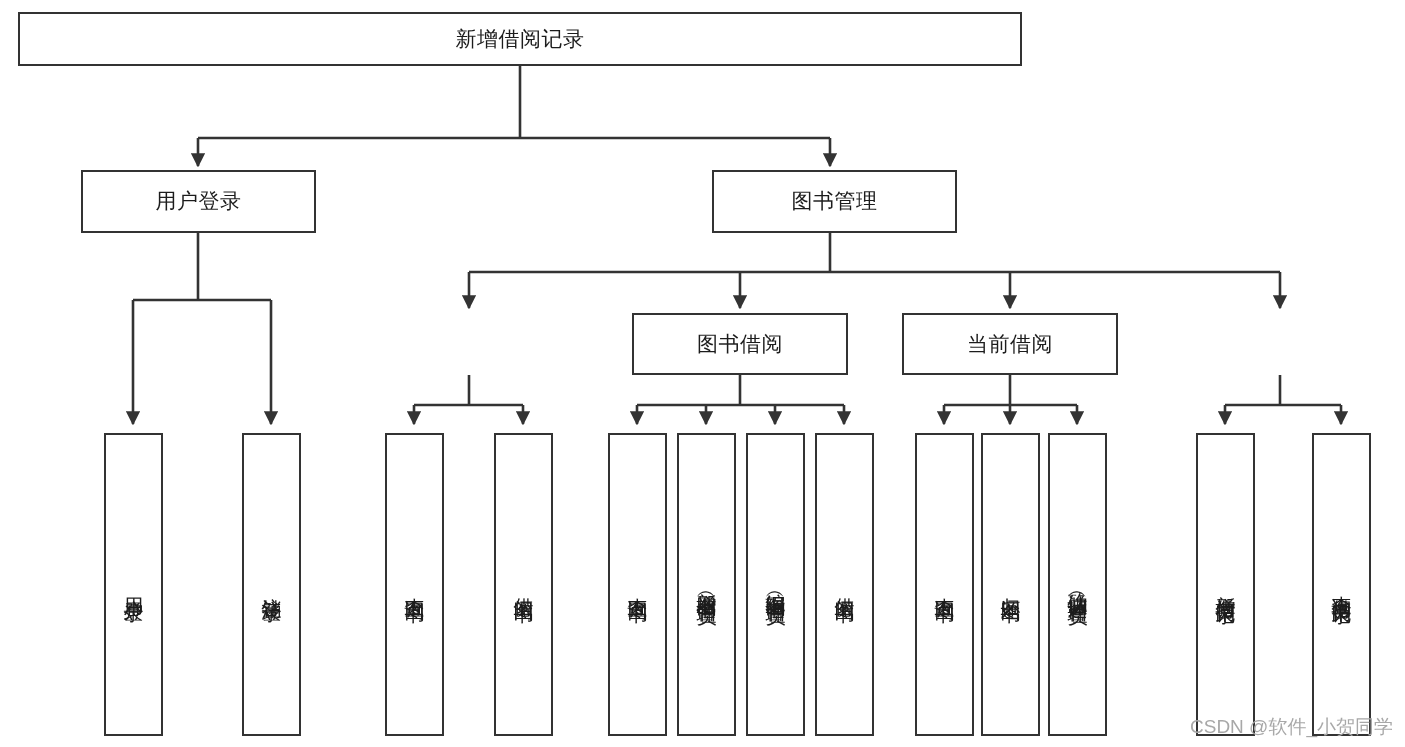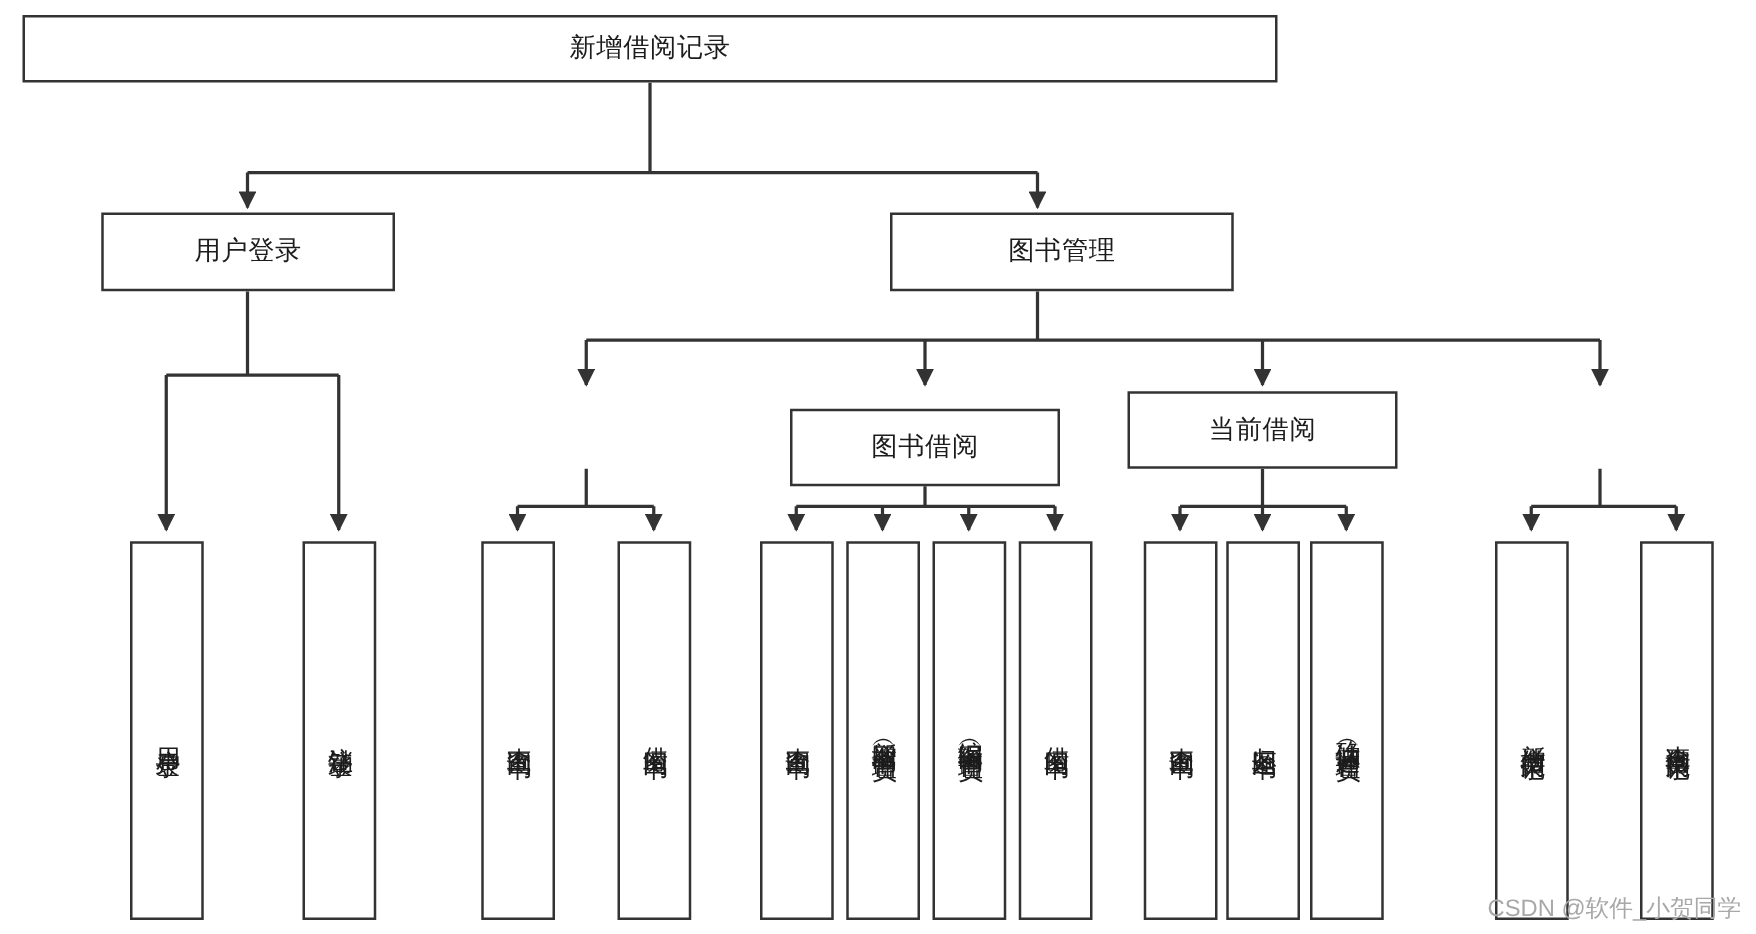--- a/index.html
+++ b/index.html
@@ -123,25 +123,25 @@
     </g>
   </svg>
 
   <div class="node" style="left:18px; top:12px; width:1004px; height:54px;">
     <span class="node-label">新增借阅记录</span>
   </div>
 
   <div class="node" style="left:81px; top:170px; width:235px; height:63px;">
     <span class="node-label">用户登录</span>
   </div>
-  <div class="node" style="left:712px; top:170px; width:275px; height:63px;">
+  <div class="node" style="left:712px; top:170px; width:245px; height:63px;">
     <span class="node-label">图书管理</span>
   </div>
 
-  <div class="node" style="left:632px; top:313px; width:216px; height:62px;margin-top:14px;">
+  <div class="node" style="left:632px; top:313px; width:216px; height:62px;">
     <span class="node-label">图书借阅</span>
   </div>
   <div class="node" style="left:902px; top:313px; width:216px; height:62px;">
     <span class="node-label">当前借阅</span>
   </div>
 
   <div class="node vertical" style="left:104px; top:433px; width:59px; height:303px;">
     <span class="node-label">用户登录</span>
   </div>
   <div class="node vertical" style="left:242px; top:433px; width:59px; height:303px;">

